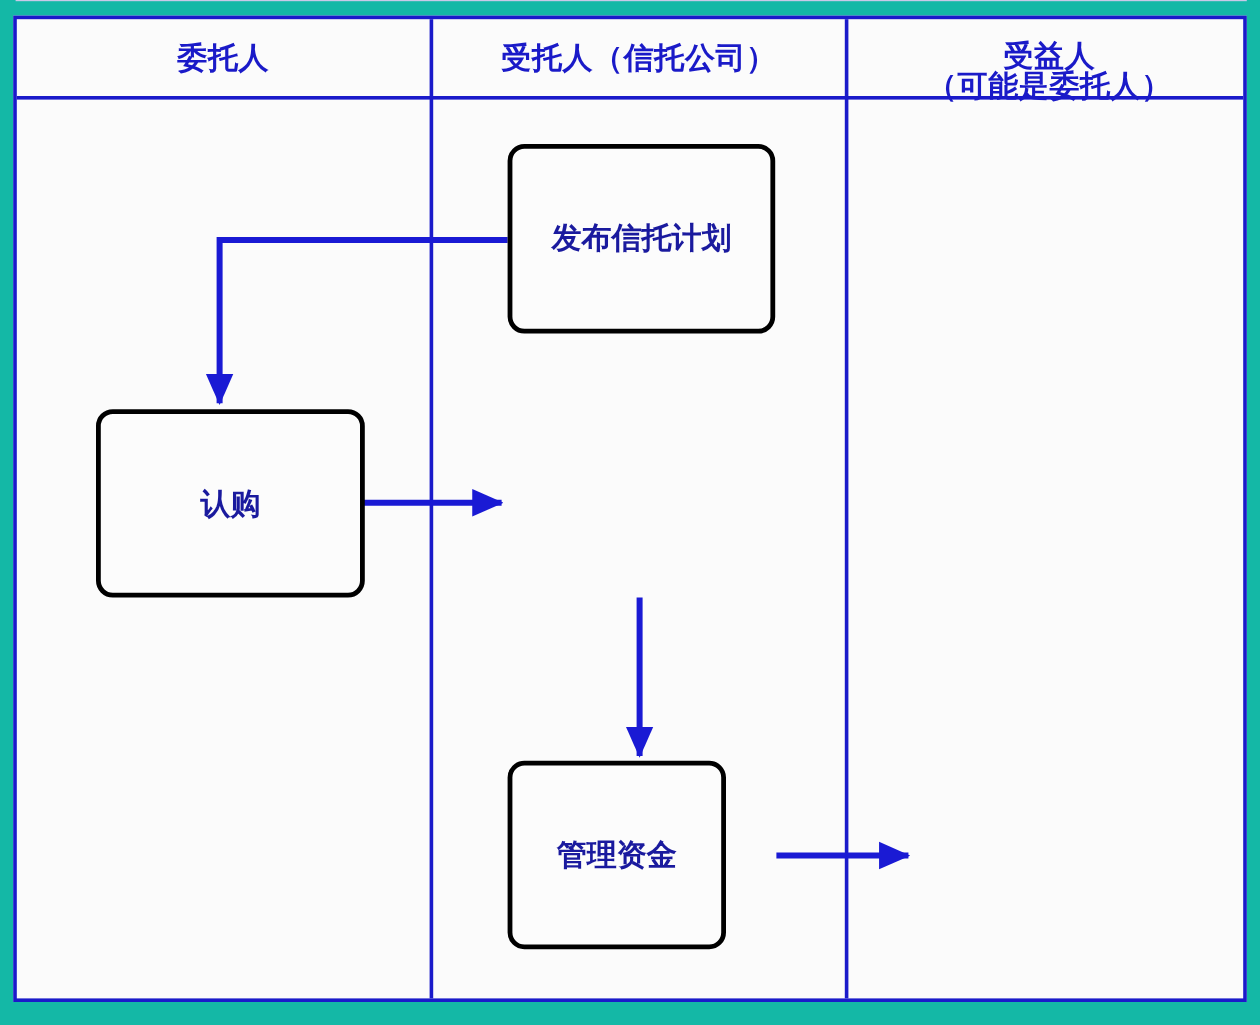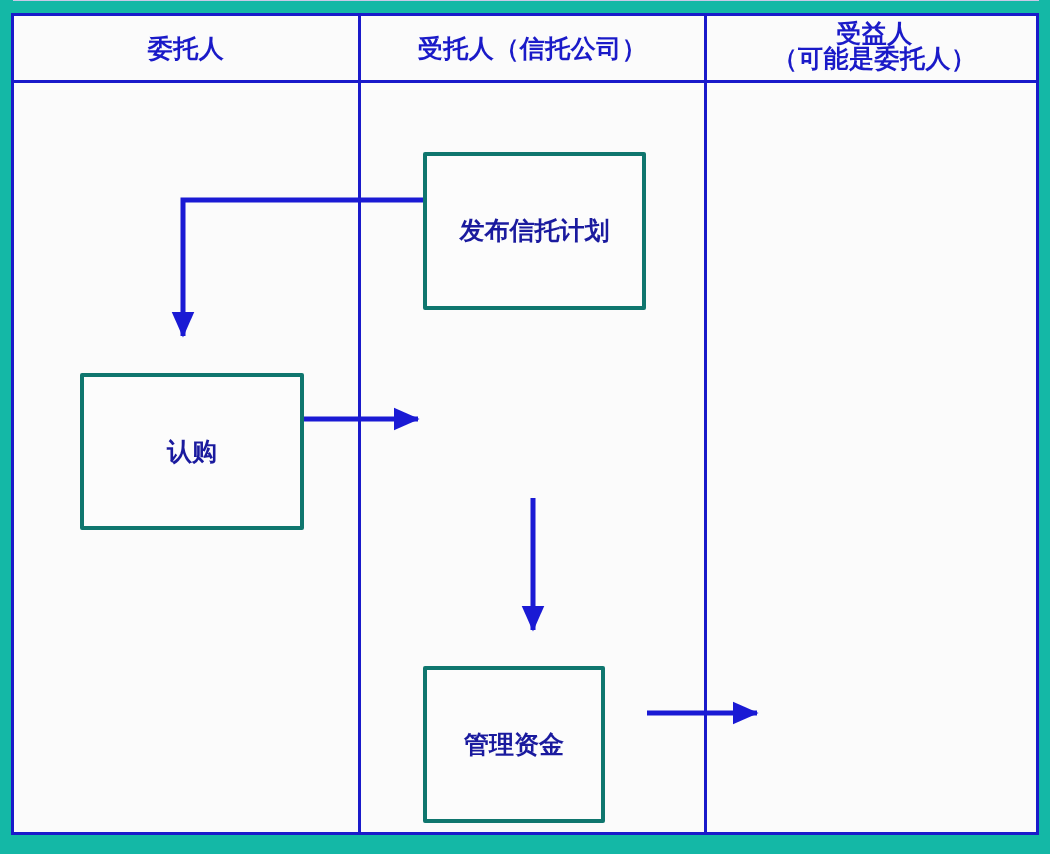--- a/index.html
+++ b/index.html
@@ -60,52 +60,51 @@
     color: #1a1ac8;
     font-weight: bold;
     font-size: 25px;
     line-height: 1.08;
     letter-spacing: 0.5px;
     text-align: center;
     white-space: nowrap;
   }
   .lane-header.h1 { left: 0px;   width: 344px; }
   .lane-header.h2 { left: 347px; width: 343px; }
-  .lane-header.h3 { left: 693px; width: 335px; justify-content: flex-start; padding-top: 4px; }
+  .lane-header.h3 { left: 693px; width: 335px; justify-content: flex-start; padding-top: 17px; }
   .lane-header .line2 { margin-top: -2px; }
 
   
   .top-hairline {
     position: absolute;
     left: 13px;
     top: 0px;
     width: 1026px;
     height: 1px;
     background: #c9c9e8;
   }
 
   
   .node {
     position: absolute;
     box-sizing: border-box;
-    border: 4px solid #0f766e;
-    border-radius: 2px;
+    border: 4px solid #000000;
+    border-radius: 14px;
     background: #fcfcfc;
     display: flex;
     flex-direction: column;
     align-items: center;
     justify-content: center;
     color: #1a1a9e;
     font-weight: bold;
     font-size: 25px;
     line-height: 1.25;
     text-align: center;
     white-space: nowrap;
     z-index: 3;
-    margin-top: 32px;
   }
   .node .l2 { margin-top: 1px; }
 
   #node-publish    { left: 423px; top: 120px; width: 223px; height: 158px; }
   #node-subscribe  { left: 80px;  top: 341px; width: 224px; height: 157px; }
   #node-raise      { left: 423px; top: 341px; width: 223px; height: 157px; }
   #node-manage     { left: 423px; top: 634px; width: 182px; height: 157px; }
   #node-profit     { left: 762px; top: 634px; width: 222px; height: 157px; }
 
   

